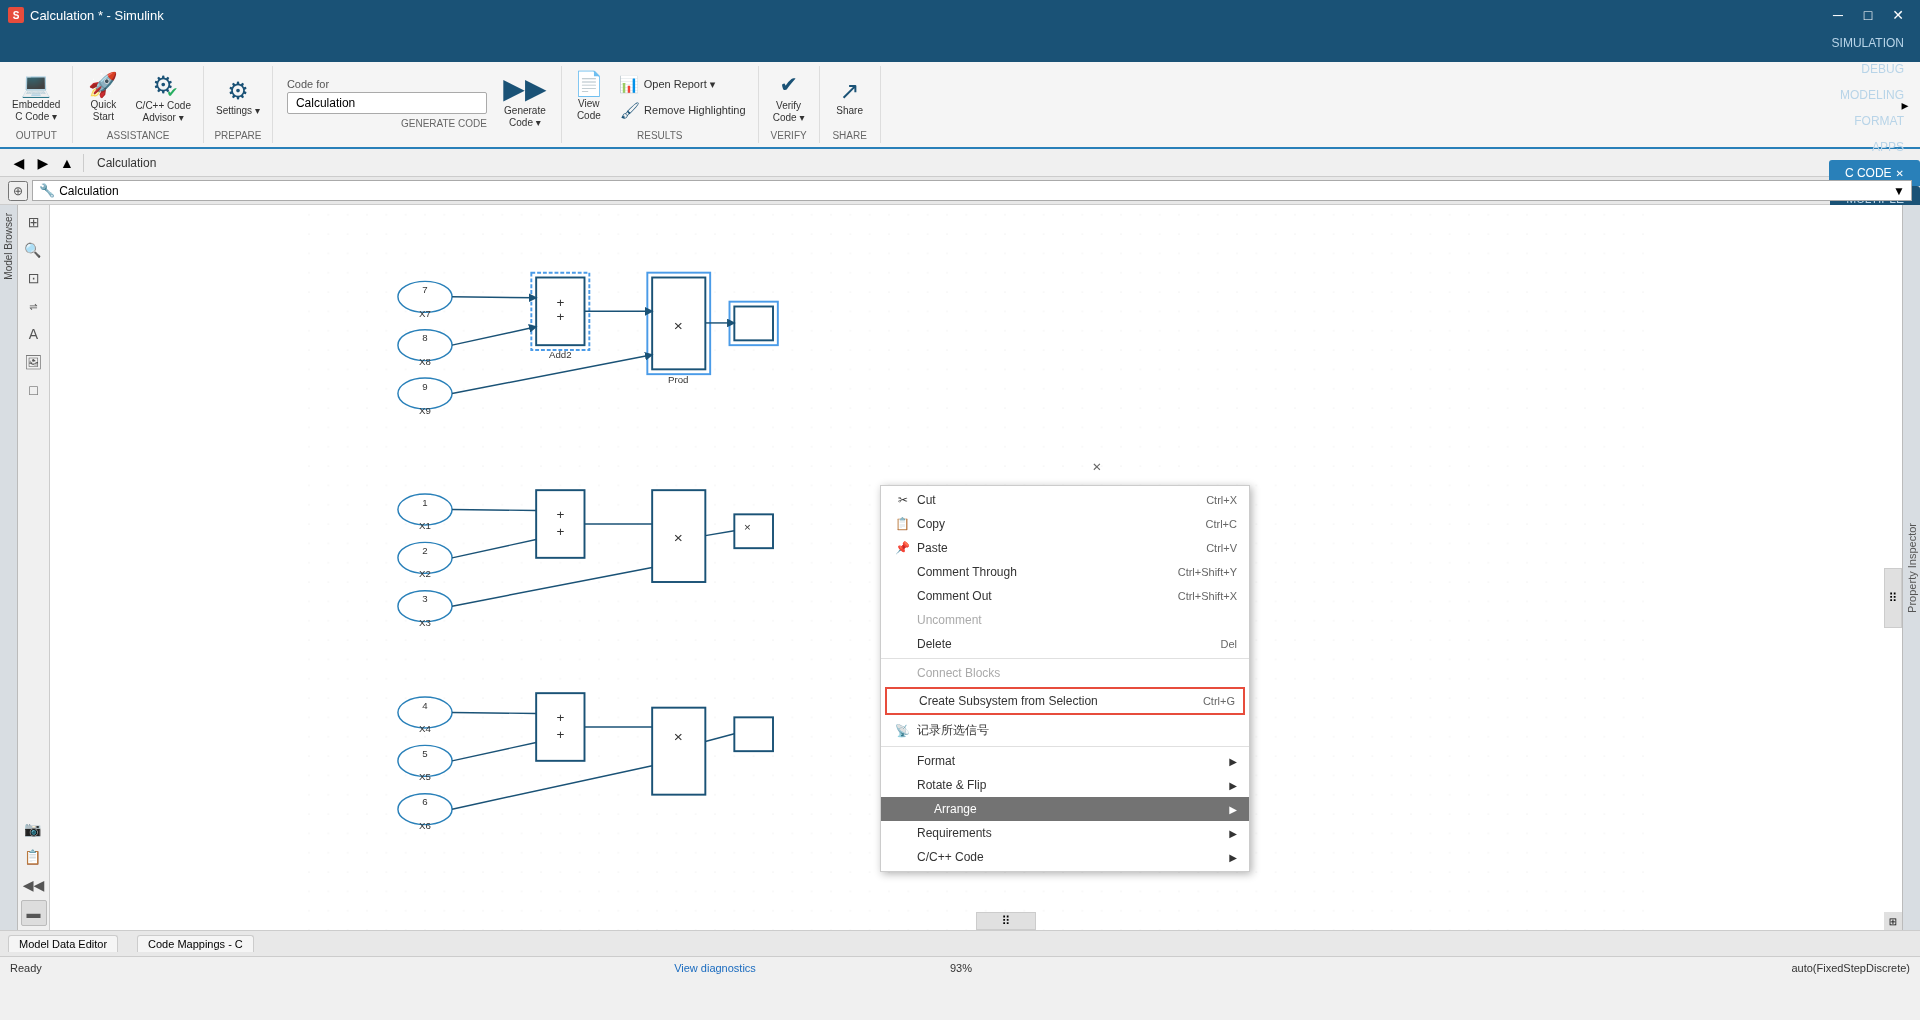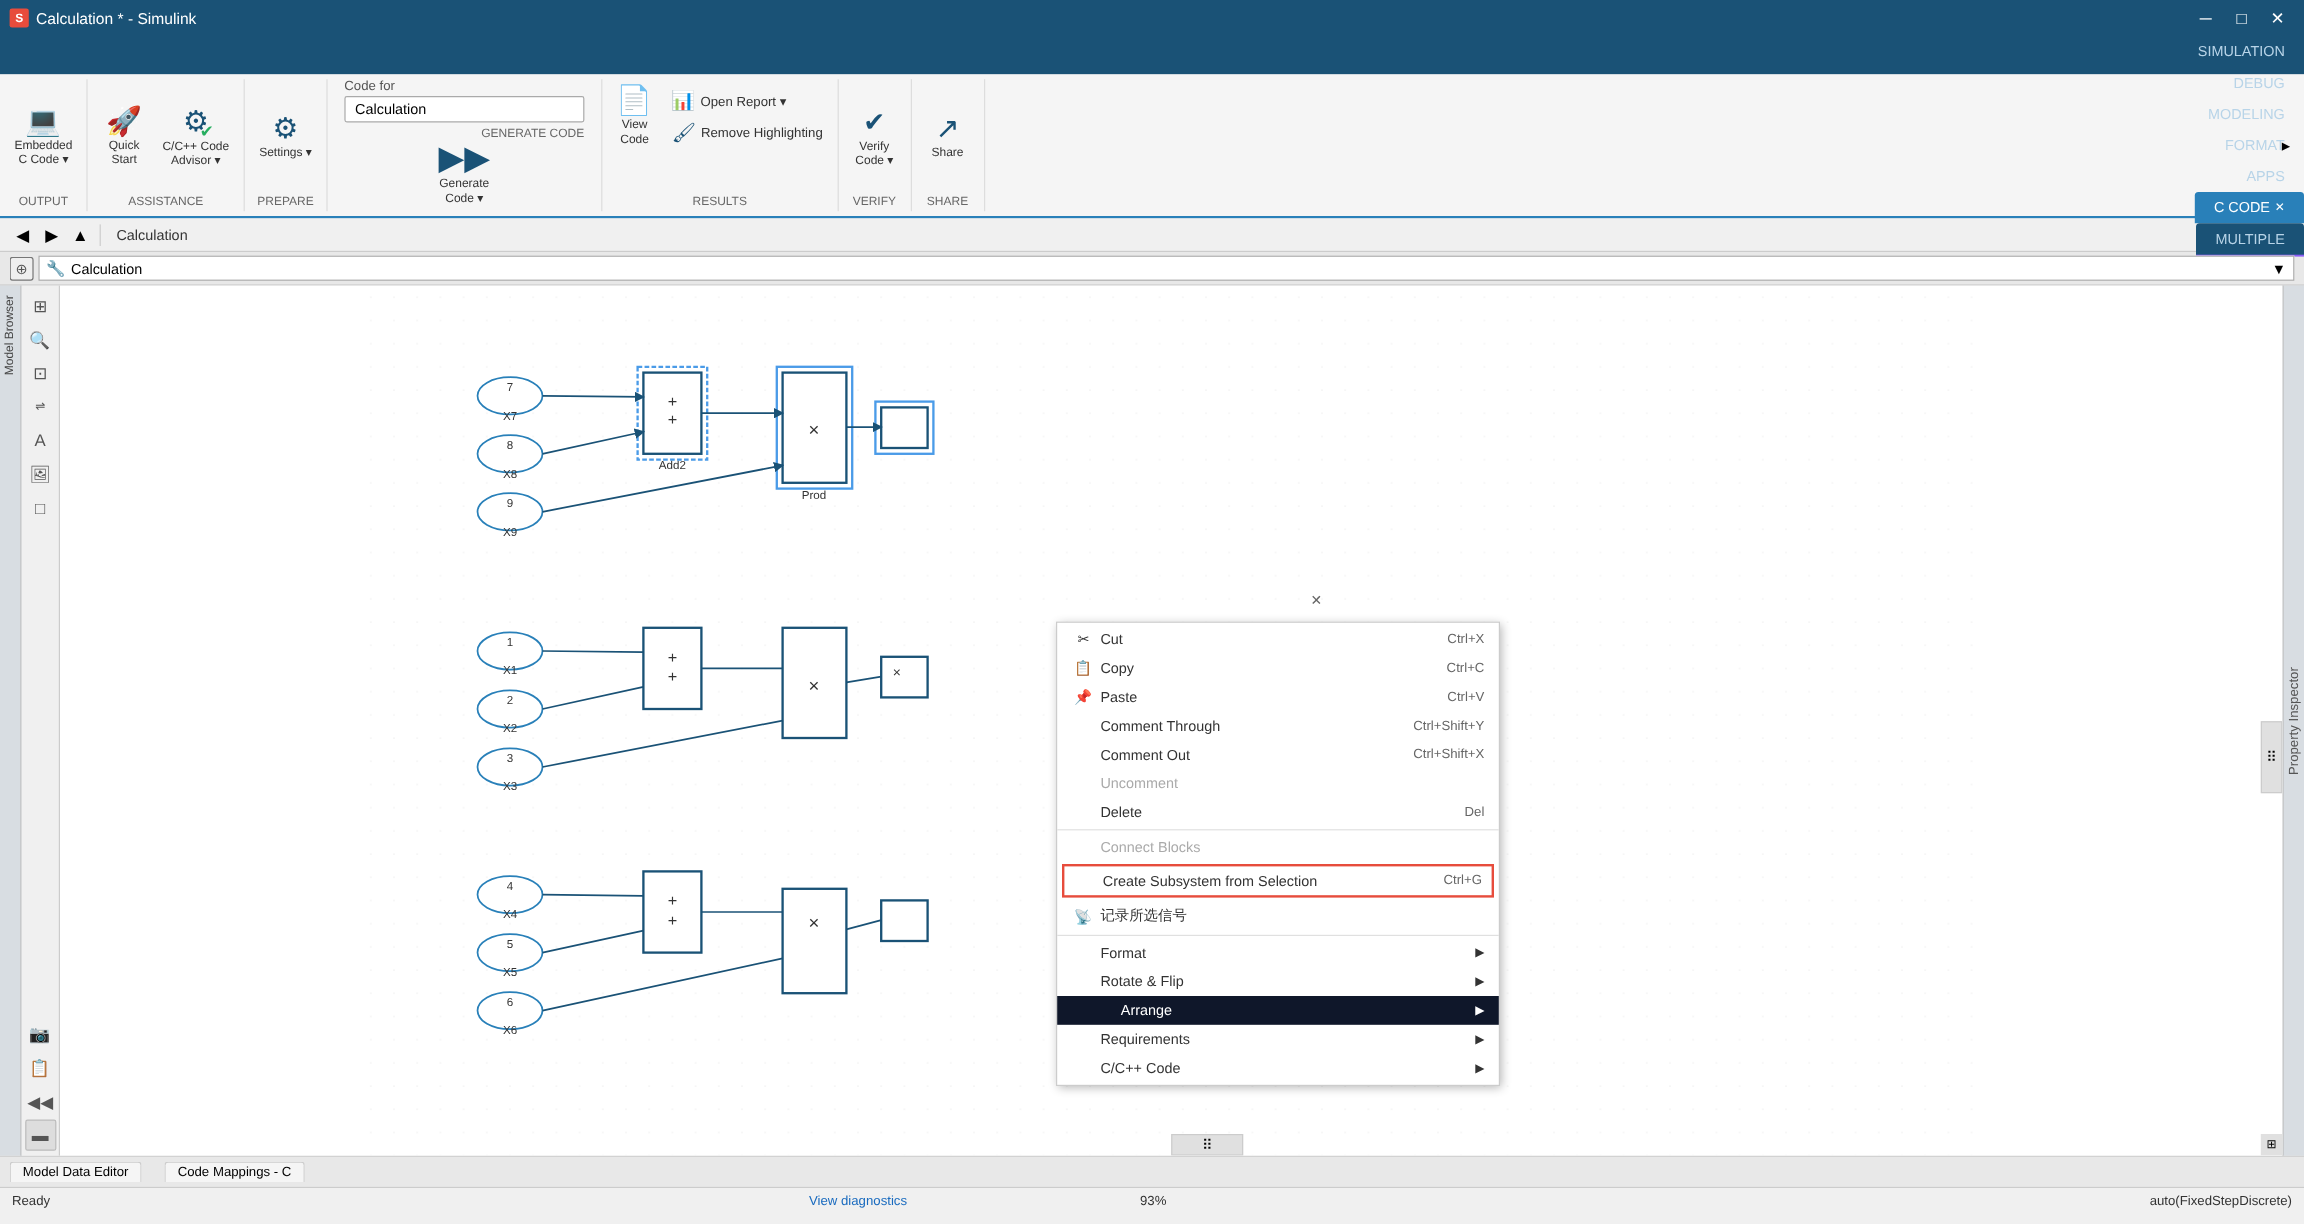--- a/index.html
+++ b/index.html
@@ -143,21 +143,21 @@
     .ctx-item {
       display: flex;
       align-items: center;
       padding: 5px 12px;
       cursor: pointer;
       font-size: 12px;
       color: #333;
       justify-content: space-between;
     }
     .ctx-item.disabled { color: #aaa; cursor: default; }
-    .ctx-item.highlighted { background: #0f172a; color: white; padding-left: 29px; }
+    .ctx-item.highlighted { background: #737373; color: white; padding-left: 29px; }
     .ctx-item.selected-highlight {
       border: 2px solid #e74c3c;
       background: white;
       color: #333;
       margin: 1px 3px;
     }
     .ctx-shortcut { font-size: 11px; color: #666; margin-left: auto; }
     .ctx-item.disabled .ctx-shortcut { color: #aaa; }
     .ctx-submenu-arrow { font-size: 10px; }
     .ctx-separator { height: 1px; background: #e0e0e0; margin: 2px 0; }
@@ -340,21 +340,21 @@
     <div class="ribbon-section">
       <div class="ribbon-section-btns">
         <div class="ribbon-btn">
           <span class="btn-icon">⚙</span>
           <span class="btn-label">Settings ▾</span>
         </div>
       </div>
       <div class="ribbon-section-label">PREPARE</div>
     </div>
 
-    <div class="ribbon-section" style="flex-direction:column; align-items:center;">
+    <div class="ribbon-section" style="flex-direction:row; align-items:center;">
       <div style="display:flex; flex-direction:column; padding:0 8px;">
         <div style="display:flex; flex-direction:column; gap:2px;">
           <span style="font-size:11px; color:#555;">Code for</span>
           <input type="text" class="code-for-input" value="Calculation" readonly="" style="">
         </div>
         <div class="ribbon-section-label" style="text-align:right; padding-top:4px;">GENERATE CODE</div>
       </div>
       <div class="ribbon-btn" style="min-width:60px; margin-top:-8px;">
         <span style="font-size:28px; color:#1a5276;">▶▶</span>
         <span class="btn-label">Generate<br>Code ▾</span>

